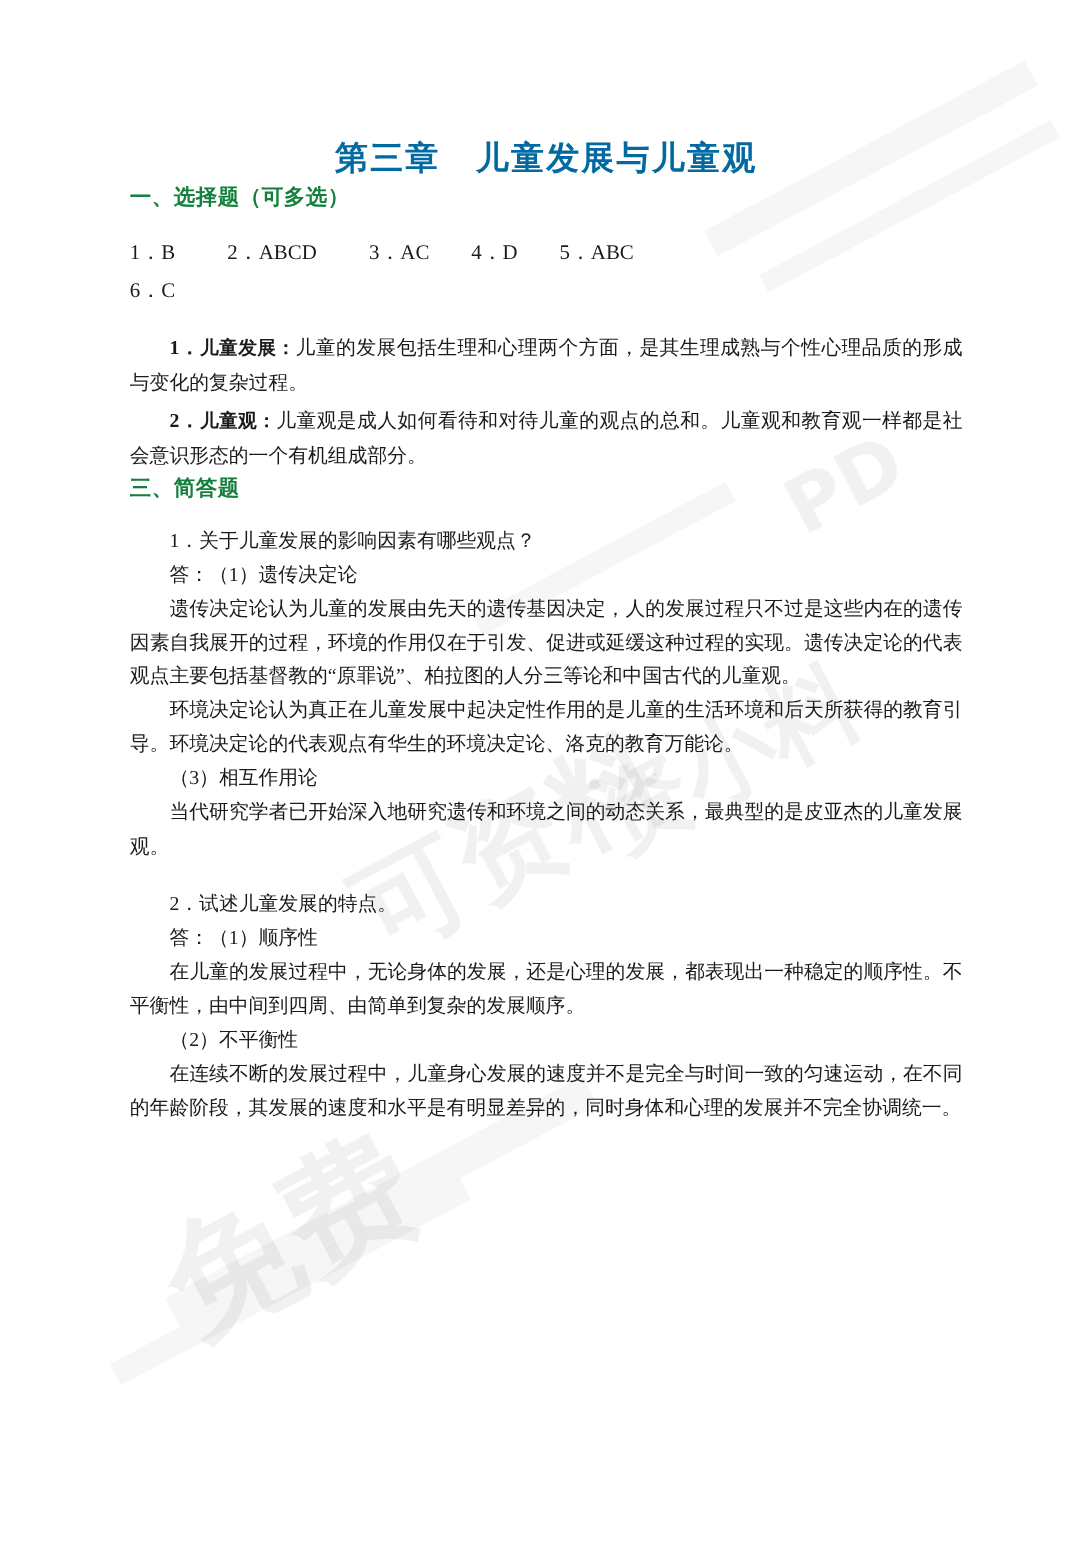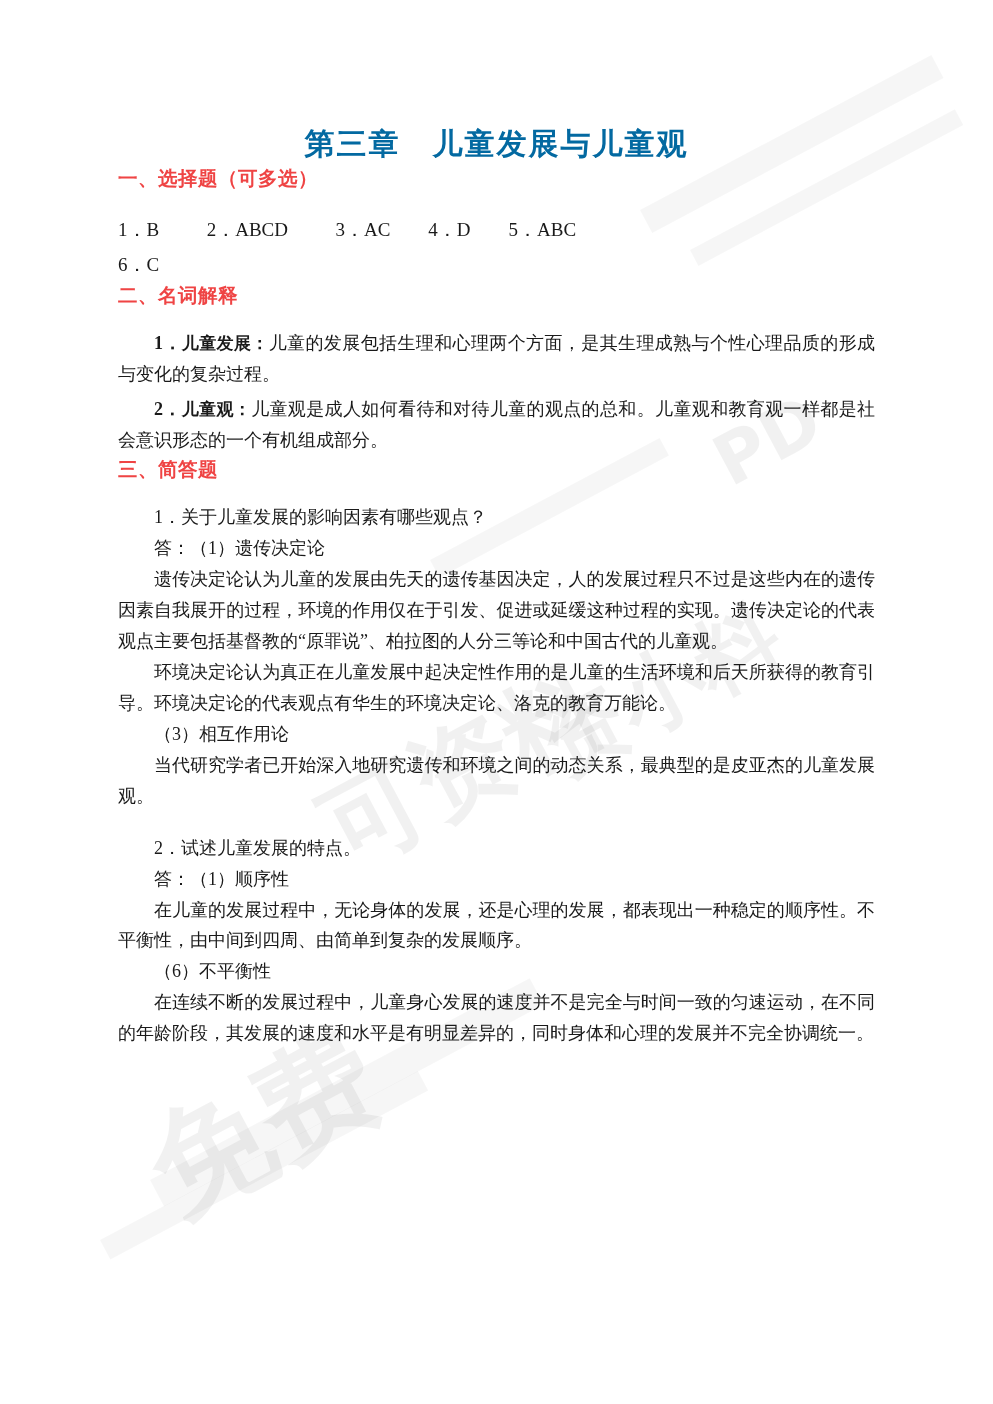--- a/index.html
+++ b/index.html
@@ -63,21 +63,21 @@
     letter-spacing: 2px;
     margin: 0;
     padding-top: 124px;
     color: #0369a1;
   }
 
   h2.section-title {
     font-family: "DejaVu Sans", sans-serif;
     font-weight: bold;
     font-size: 19.5px;
-    color: #ef4444;
+    color: #15803d;
     margin: 0;
     padding: 0;
     letter-spacing: 0.5px;
   }
 
   .sec-choice { margin-top: 66px; }
   .sec-term   { margin-top: 42px; }
   .sec-short  { margin-top: 42px; }
 
   .answers-line {
@@ -128,21 +128,20 @@
 </div>
 
 <div class="page">
 
   <h1 class="doc-title">第三章　儿童发展与儿童观</h1>
 
   <h2 class="section-title sec-choice">一、选择题（可多选）</h2>
   <div class="answers-line">1．B          2．ABCD          3．AC        4．D        5．ABC</div>
   <div class="answers-line" style="margin-top:0">6．C</div>
 
-  <h2 class="section-title sec-term">二、名词解释</h2>
 
   <p class="para p-indent gap-after-title">
     <span class="term-num">1．</span><span class="term-name">儿童发展：</span><span>儿童的发展包括生理和心理两个方面，是其生理成熟与个性心理品质的形成与变化的复杂过程。</span>
   </p>
 
   <p class="para p-indent p-block">
     <span class="term-num">2．</span><span class="term-name">儿童观：</span><span>儿童观是成人如何看待和对待儿童的观点的总和。儿童观和教育观一样都是社会意识形态的一个有机组成部分。</span>
   </p>
 
   <h2 class="section-title sec-short">三、简答题</h2>
@@ -150,16 +149,16 @@
   <p class="para p-indent gap-after-title">1．关于儿童发展的影响因素有哪些观点？</p>
   <p class="para p-indent">答：（1）遗传决定论</p>
   <p class="para p-indent">遗传决定论认为儿童的发展由先天的遗传基因决定，人的发展过程只不过是这些内在的遗传因素自我展开的过程，环境的作用仅在于引发、促进或延缓这种过程的实现。遗传决定论的代表观点主要包括基督教的“原罪说”、柏拉图的人分三等论和中国古代的儿童观。</p>
   <p class="para p-indent">环境决定论认为真正在儿童发展中起决定性作用的是儿童的生活环境和后天所获得的教育引导。环境决定论的代表观点有华生的环境决定论、洛克的教育万能论。</p>
   <p class="para p-indent">（3）相互作用论</p>
   <p class="para p-indent">当代研究学者已开始深入地研究遗传和环境之间的动态关系，最典型的是皮亚杰的儿童发展观。</p>
 
   <p class="para p-indent q-gap">2．试述儿童发展的特点。</p>
   <p class="para p-indent">答：（1）顺序性</p>
   <p class="para p-indent">在儿童的发展过程中，无论身体的发展，还是心理的发展，都表现出一种稳定的顺序性。不平衡性，由中间到四周、由简单到复杂的发展顺序。</p>
-  <p class="para p-indent">（6）不平衡性</p>
+  <p class="para p-indent">（2）不平衡性</p>
   <p class="para p-indent">在连续不断的发展过程中，儿童身心发展的速度并不是完全与时间一致的匀速运动，在不同的年龄阶段，其发展的速度和水平是有明显差异的，同时身体和心理的发展并不完全协调统一。</p>
 
 </div>
 
 </body></html>

